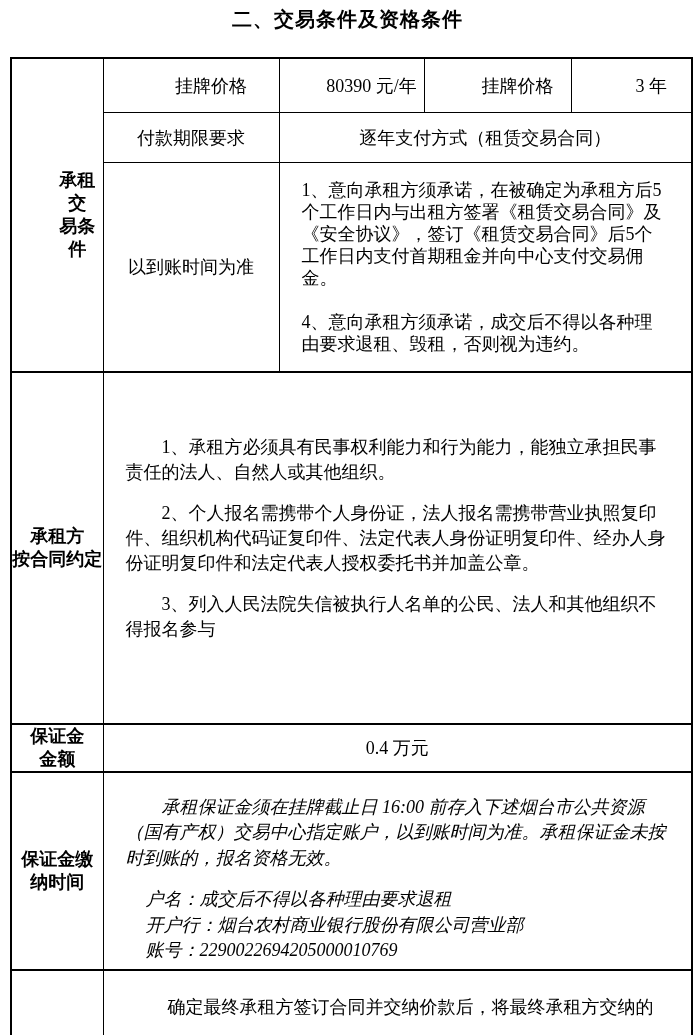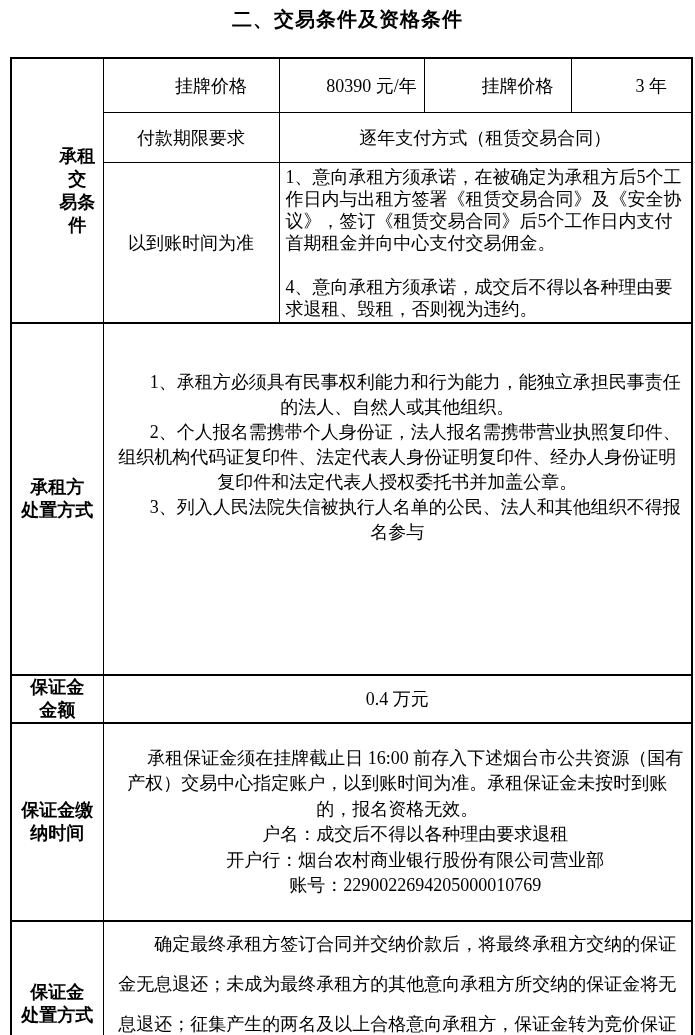--- a/index.html
+++ b/index.html
@@ -28,28 +28,28 @@
     font-size:18px;line-height:23px;margin-left:36px;
   }
   .lbl,.val{text-align:center;}
   .r1 td{height:53px;padding-left:40px;}
   .r2 td{height:49px;}
   .r3 td{height:159px;}
   .r4 td{height:304px;}
   .r5 td{height:46px;}
   .r6 td{height:196px;}
   .r7 td{height:164px;}
-  tr.sect td{border-top-width:2px;text-align:center;}
+  tr.sect td{border-top-width:2px;}
   .content{padding:0 6px;text-align:left;}
-  .content p{margin:0;}
+  .content p{margin:16px;}
   .r3 .content p{line-height:22px;}
   .r3 .content p.gap{margin-top:22px;}
   .r4 .content{vertical-align:top;padding-top:46px;}
   .r4 .content p{line-height:25px;text-indent:2em;}
-  .r6 .content p,.r6 .content .line{line-height:25.5px;text-indent:2em;}
+  .r6 .content p,.r6 .content .line{line-height:25.5px;text-indent:2em;font-style:italic;}
   .r7 .content{padding:0 12px;}
   .r7 .content p{line-height:40px;text-indent:2em;}
 </style>
 </head>
 <body>
 
 <div class="title">二、交易条件及资格条件</div>
 
 <table class="doc">
   <colgroup>
@@ -81,21 +81,21 @@
     <td class="lbl">以到账时间为准</td>
     <td class="content" colspan="3">
       <p>1、意向承租方须承诺，在被确定为承租方后5个工作日内与出租方签署《租赁交易合同》及《安全协议》，签订《租赁交易合同》后5个工作日内支付首期租金并向中心支付交易佣金。</p>
       <p class="gap">4、意向承租方须承诺，成交后不得以各种理由要求退租、毁租，否则视为违约。</p>
     </td>
   </tr>
 
   <tr class="r4 sect">
     <td class="hd">
       <div>承租方</div>
-      <div>处置方式</div>
+      <div>按合同约定</div>
     </td>
     <td class="content" colspan="4">
       <p>1、承租方必须具有民事权利能力和行为能力，能独立承担民事责任的法人、自然人或其他组织。</p>
       <p>2、个人报名需携带个人身份证，法人报名需携带营业执照复印件、组织机构代码证复印件、法定代表人身份证明复印件、经办人身份证明复印件和法定代表人授权委托书并加盖公章。</p>
       <p>3、列入人民法院失信被执行人名单的公民、法人和其他组织不得报名参与</p>
     </td>
   </tr>
 
   <tr class="r5 sect">
     <td class="hd">

